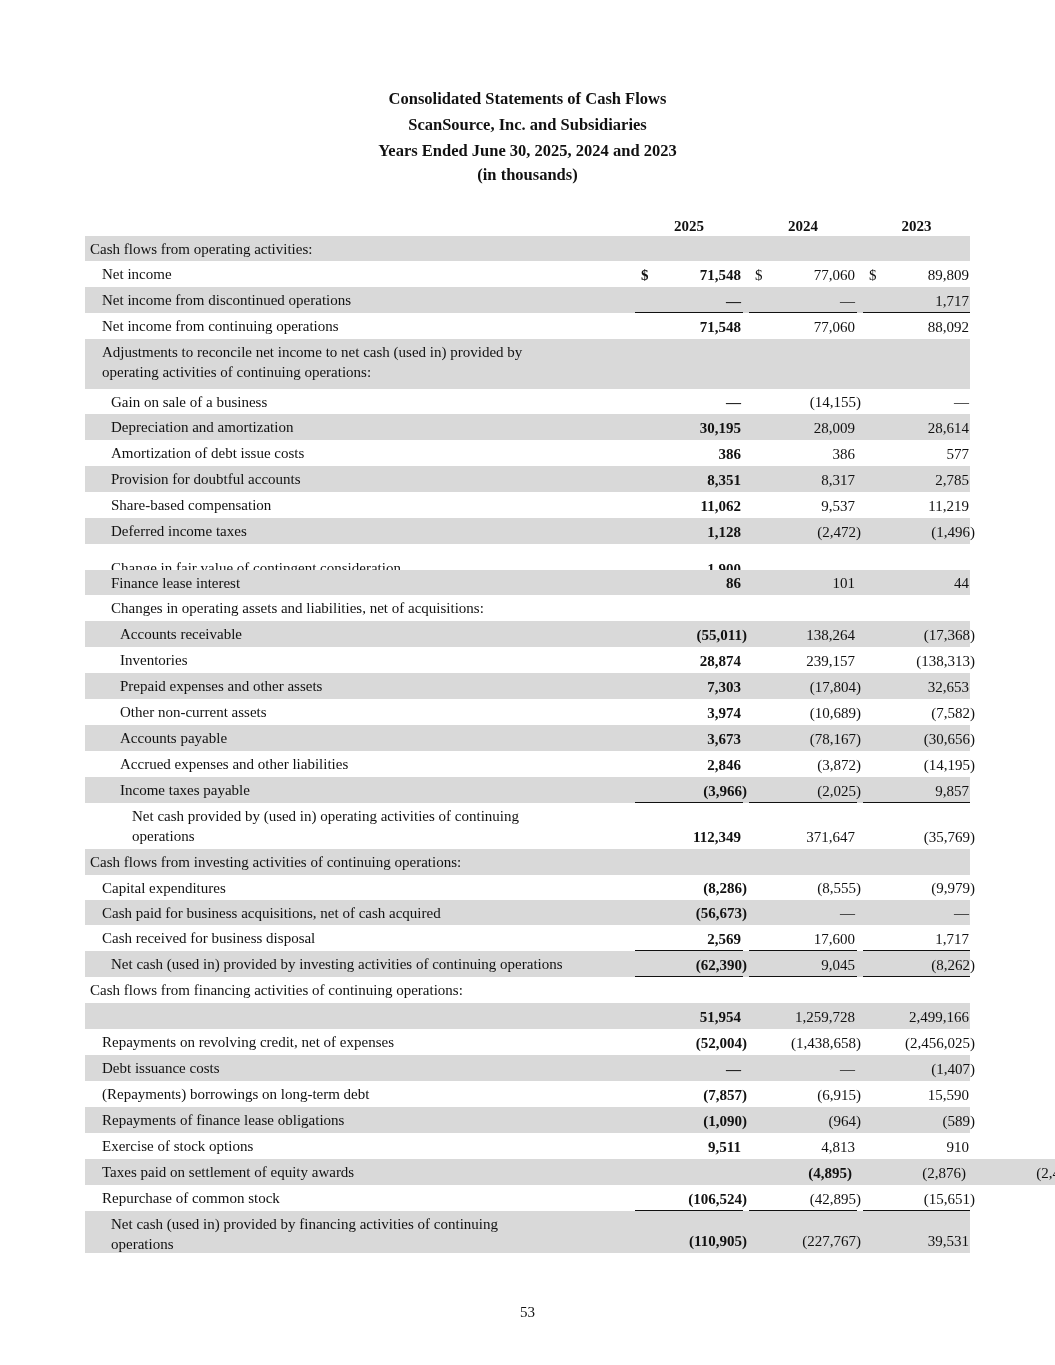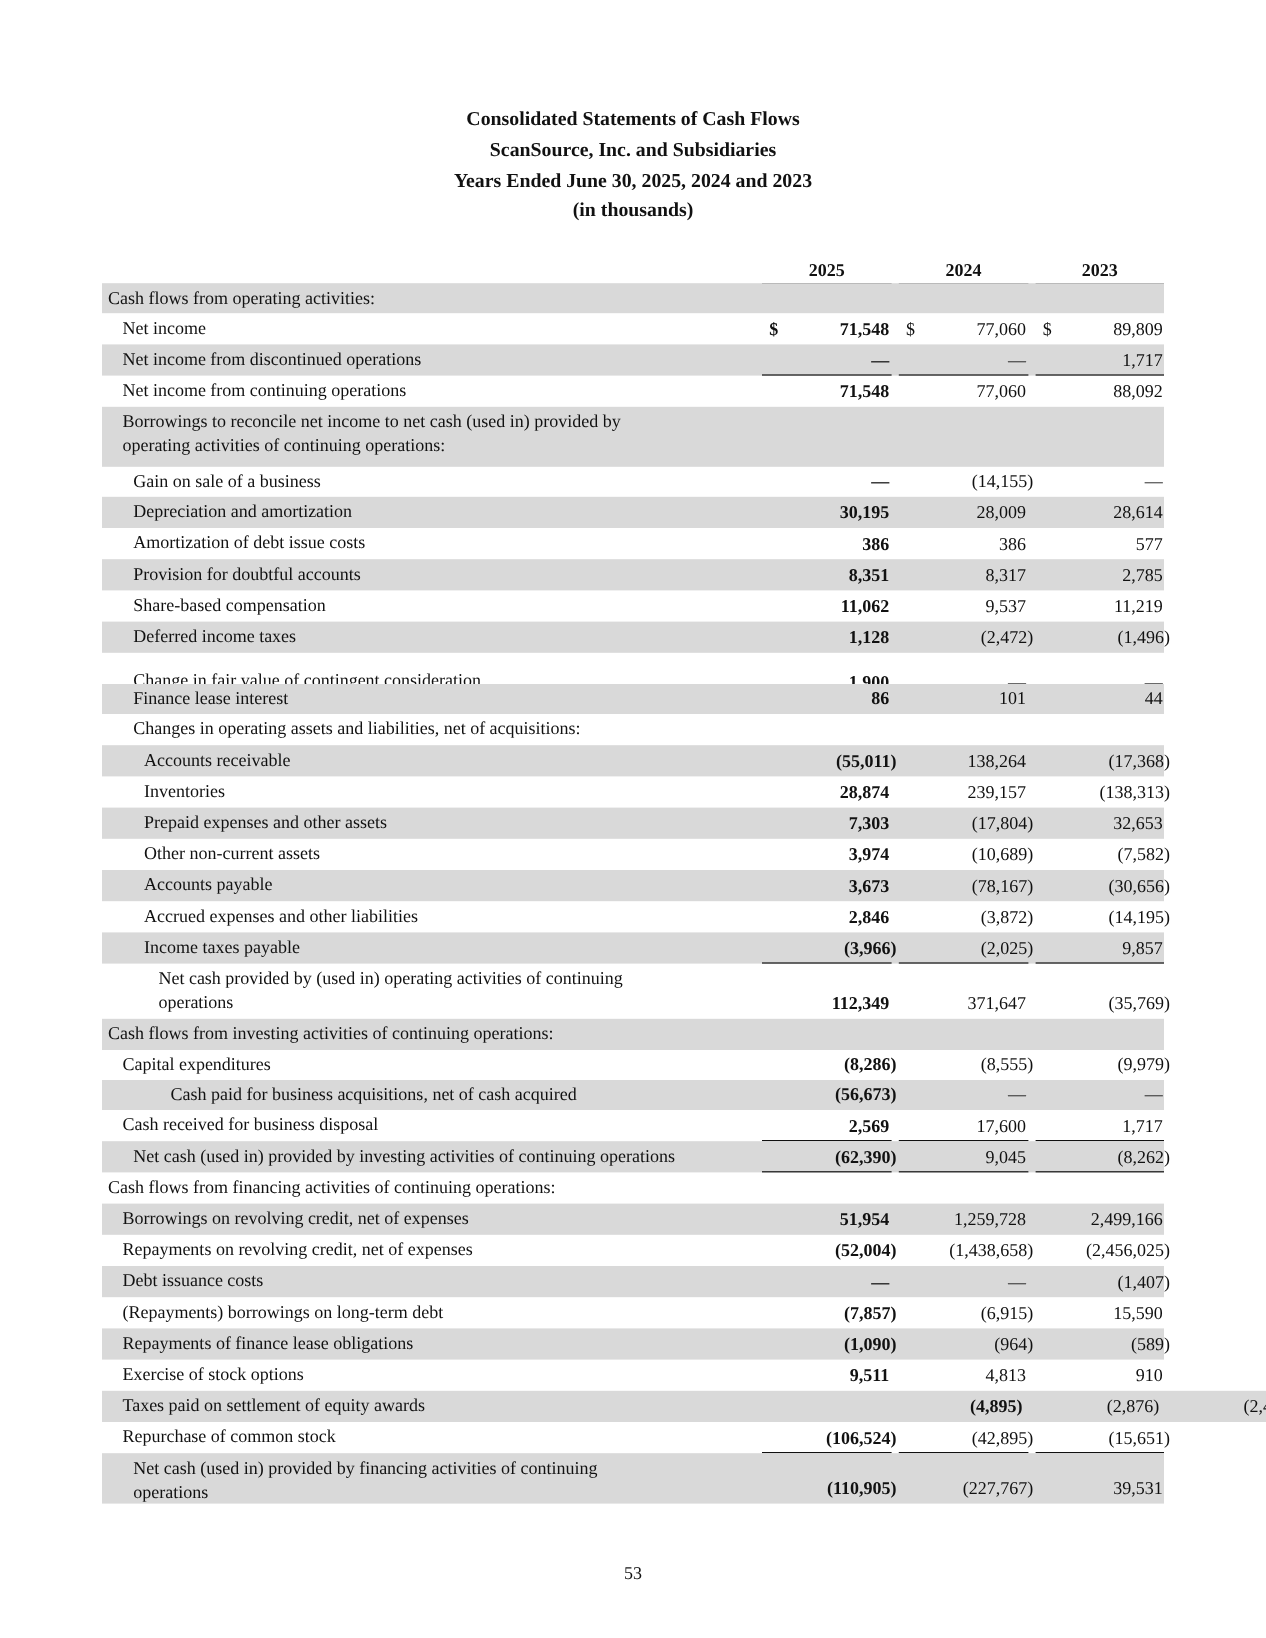--- a/index.html
+++ b/index.html
@@ -67,21 +67,21 @@
       <div class="row" style="position: absolute; top: 97px; left: 0px; width: 885px; height: 26px;">
         <div class="lbl" style="left: 17px; top: 3px; line-height: 20px; width: 545px;">
           <div>Net income from continuing operations</div>
         </div>
         <div class="cell b" style="top: 4px; line-height: 20px; right: 229px;">71,548</div>
         <div class="cell" style="top: 4px; line-height: 20px; right: 115px;">77,060</div>
         <div class="cell" style="top: 4px; line-height: 20px; right: 1px;">88,092</div>
       </div>
       <div class="row shade" style="position: absolute; top: 123px; left: 0px; width: 885px; height: 50px;">
         <div class="lbl" style="left: 17px; top: 3px; line-height: 20px; width: 545px;">
-          <div>Borrowings to reconcile net income to net cash (used in) provided by</div>
+          <div>Adjustments to reconcile net income to net cash (used in) provided by</div>
           <div>operating activities of continuing operations:</div>
         </div>
       </div>
       <div class="row" style="position: absolute; top: 173px; left: 0px; width: 885px; height: 25px;">
         <div class="lbl" style="left: 26px; top: 3px; line-height: 20px; width: 545px;">
           <div>Gain on sale of a business</div>
         </div>
         <div class="cell b" style="top: 3px; line-height: 20px; right: 229px;">—</div>
         <div class="cell" style="top: 3px; line-height: 20px; right: 109px;">(14,155)</div>
         <div class="cell" style="top: 3px; line-height: 20px; right: 1px;">—</div>
@@ -222,21 +222,21 @@
       </div>
       <div class="row" style="position: absolute; top: 659px; left: 0px; width: 885px; height: 25px;">
         <div class="lbl" style="left: 17px; top: 3px; line-height: 20px; width: 545px;">
           <div>Capital expenditures</div>
         </div>
         <div class="cell b" style="top: 3px; line-height: 20px; right: 223px;">(8,286)</div>
         <div class="cell" style="top: 3px; line-height: 20px; right: 109px;">(8,555)</div>
         <div class="cell" style="top: 3px; line-height: 20px; right: -5px;">(9,979)</div>
       </div>
       <div class="row shade" style="position: absolute; top: 684px; left: 0px; width: 885px; height: 25px;">
-        <div class="lbl" style="left: 17px; top: 3px; line-height: 20px; width: 545px; margin-left: 40px;">
+        <div class="lbl" style="left: 17px; top: 3px; line-height: 20px; width: 545px;">
           <div>Cash paid for business acquisitions, net of cash acquired</div>
         </div>
         <div class="cell b" style="top: 3px; line-height: 20px; right: 223px;">(56,673)</div>
         <div class="cell" style="top: 3px; line-height: 20px; right: 115px;">—</div>
         <div class="cell" style="top: 3px; line-height: 20px; right: 1px;">—</div>
       </div>
       <div class="row" style="position: absolute; top: 709px; left: 0px; width: 885px; height: 26px;">
         <div class="lbl" style="left: 17px; top: 3px; line-height: 20px; width: 545px;">
           <div>Cash received for business disposal</div>
         </div>
@@ -257,23 +257,20 @@
       </div>
       <div class="ul" style="left: 550px; width: 108px; top: 760px;"></div>
       <div class="ul" style="left: 664px; width: 108px; top: 760px;"></div>
       <div class="ul" style="left: 778px; width: 107px; top: 760px;"></div>
       <div class="row" style="position: absolute; top: 761px; left: 0px; width: 885px; height: 26px;">
         <div class="lbl" style="left: 5px; top: 3px; line-height: 20px; width: 545px;">
           <div>Cash flows from financing activities of continuing operations:</div>
         </div>
       </div>
       <div class="row shade" style="position: absolute; top: 787px; left: 0px; width: 885px; height: 26px;">
-        <div class="lbl" style="left: 17px; top: 3px; line-height: 20px; width: 545px;">
-          <div>Borrowings on revolving credit, net of expenses</div>
-        </div>
         <div class="cell b" style="top: 4px; line-height: 20px; right: 229px;">51,954</div>
         <div class="cell" style="top: 4px; line-height: 20px; right: 115px;">1,259,728</div>
         <div class="cell" style="top: 4px; line-height: 20px; right: 1px;">2,499,166</div>
       </div>
       <div class="row" style="position: absolute; top: 813px; left: 0px; width: 885px; height: 26px;">
         <div class="lbl" style="left: 17px; top: 3px; line-height: 20px; width: 545px;">
           <div>Repayments on revolving credit, net of expenses</div>
         </div>
         <div class="cell b" style="top: 4px; line-height: 20px; right: 223px;">(52,004)</div>
         <div class="cell" style="top: 4px; line-height: 20px; right: 109px;">(1,438,658)</div>

